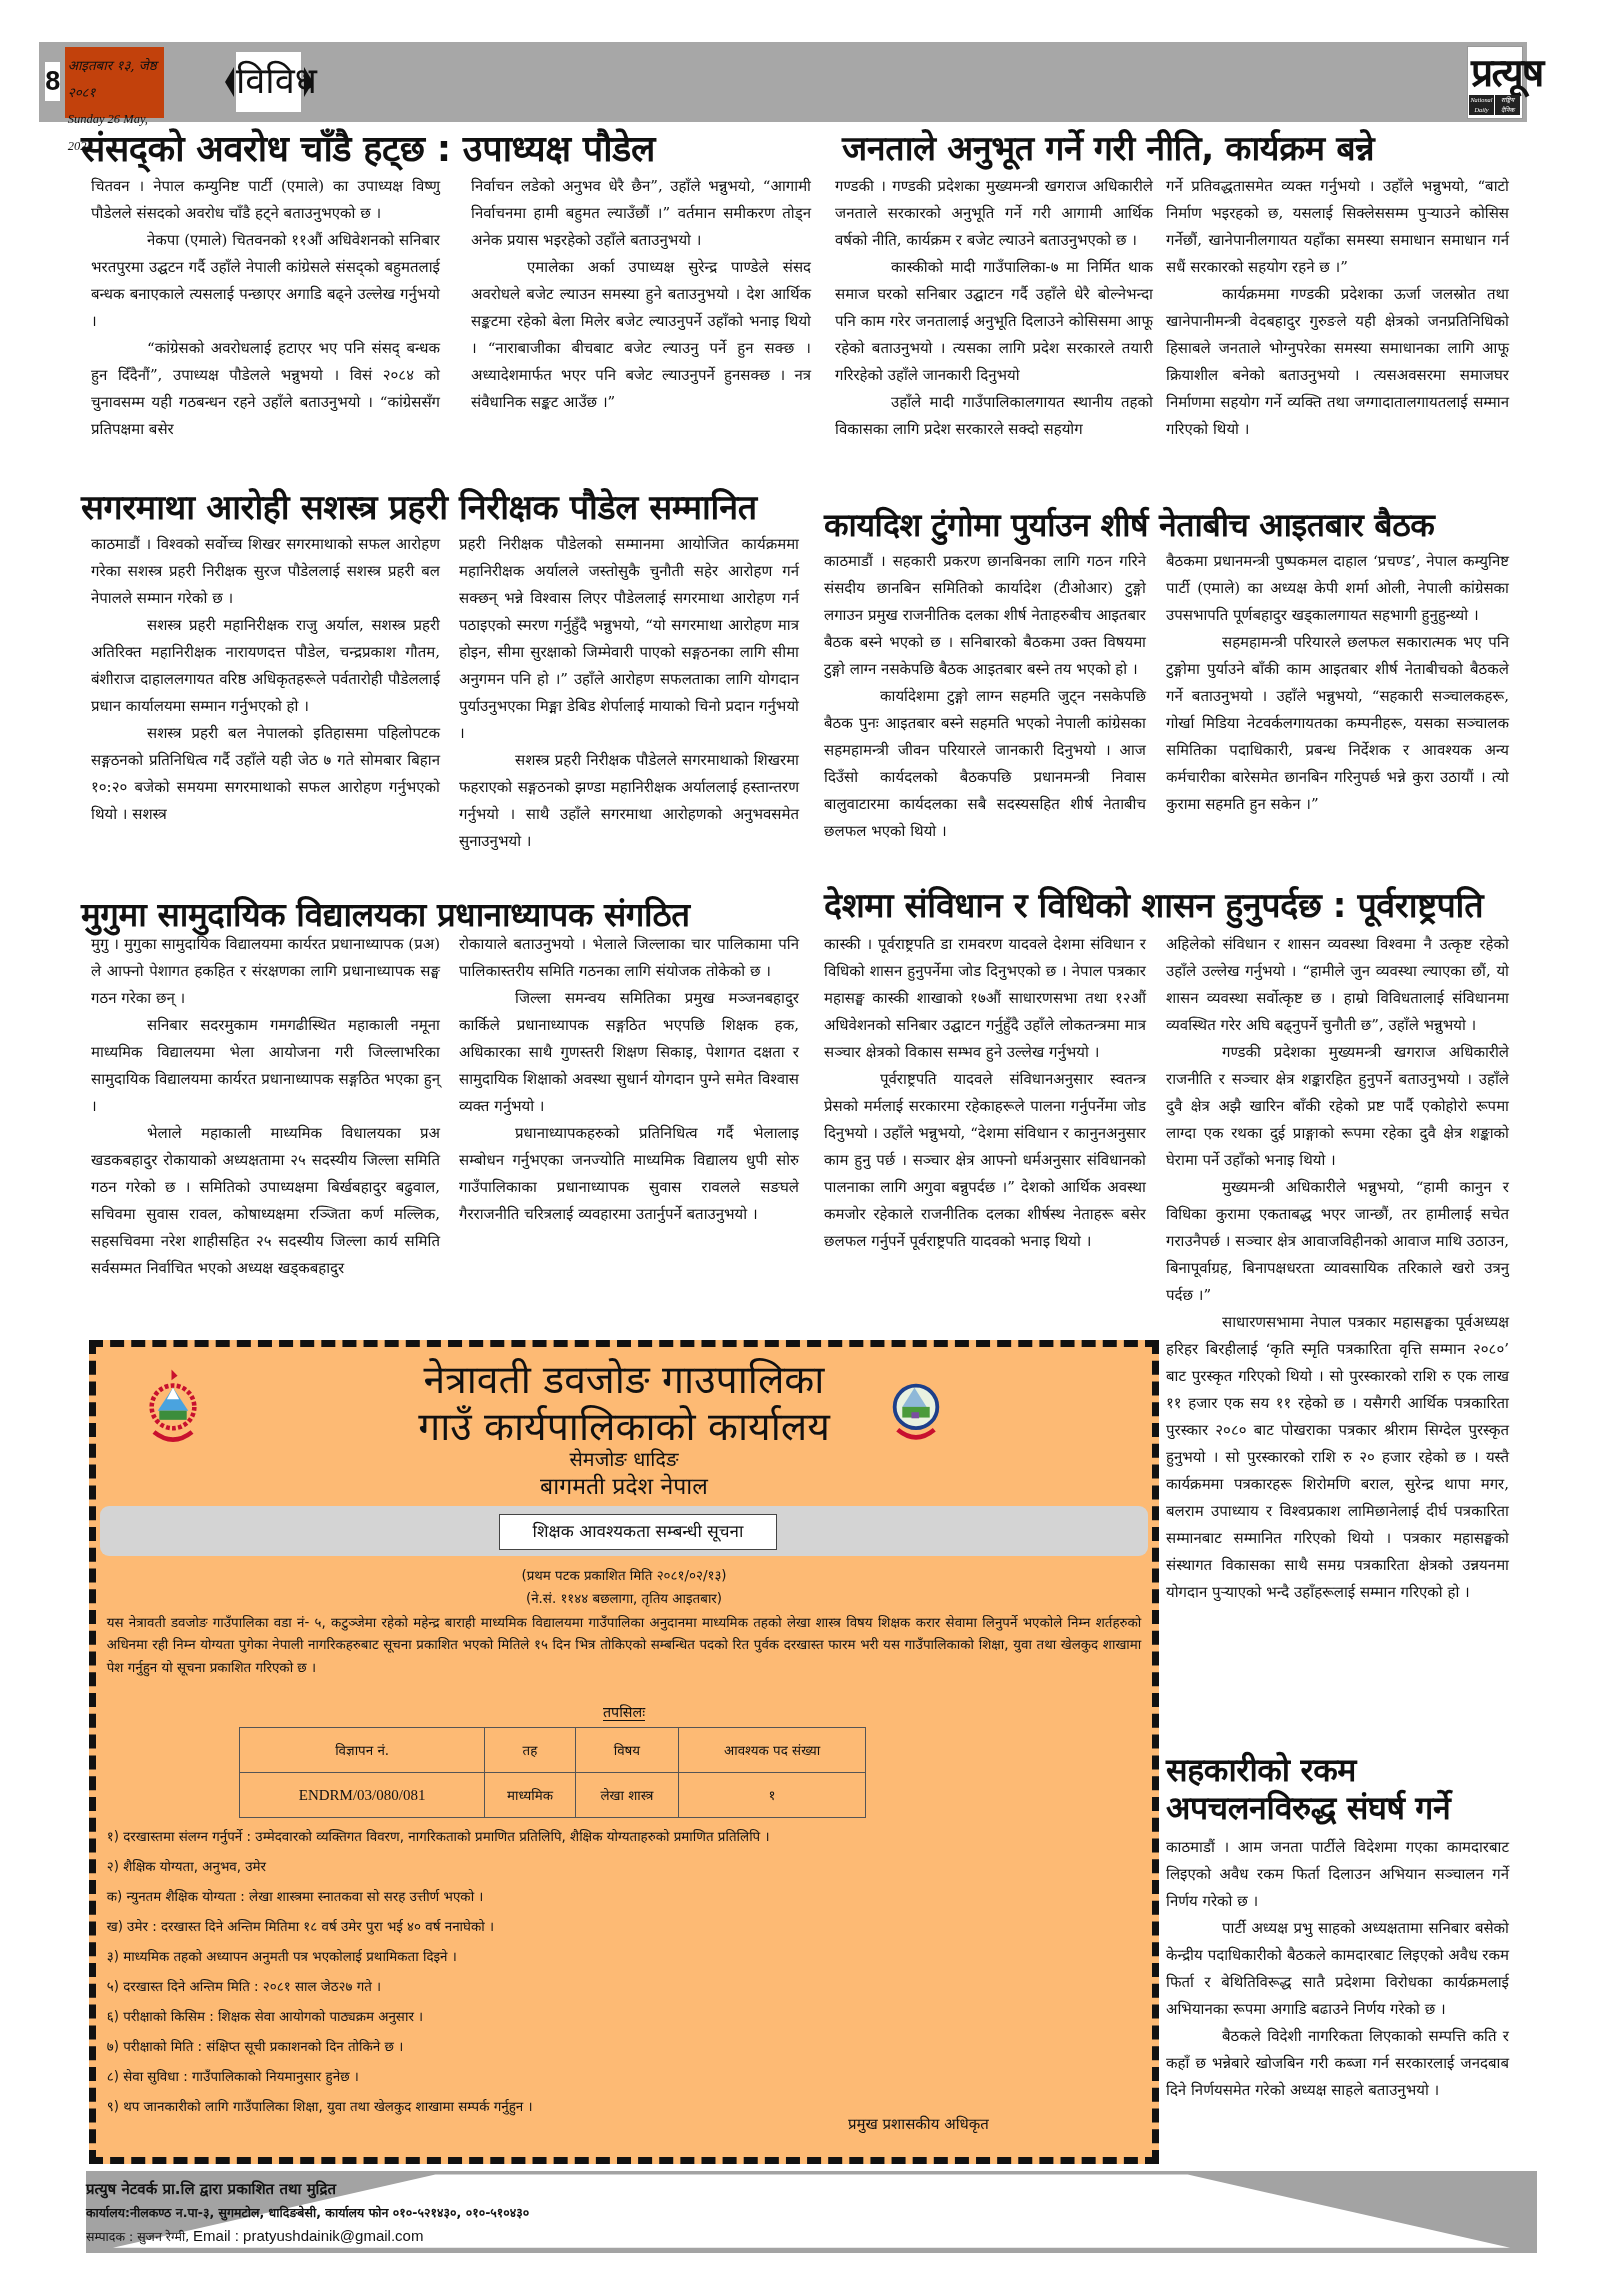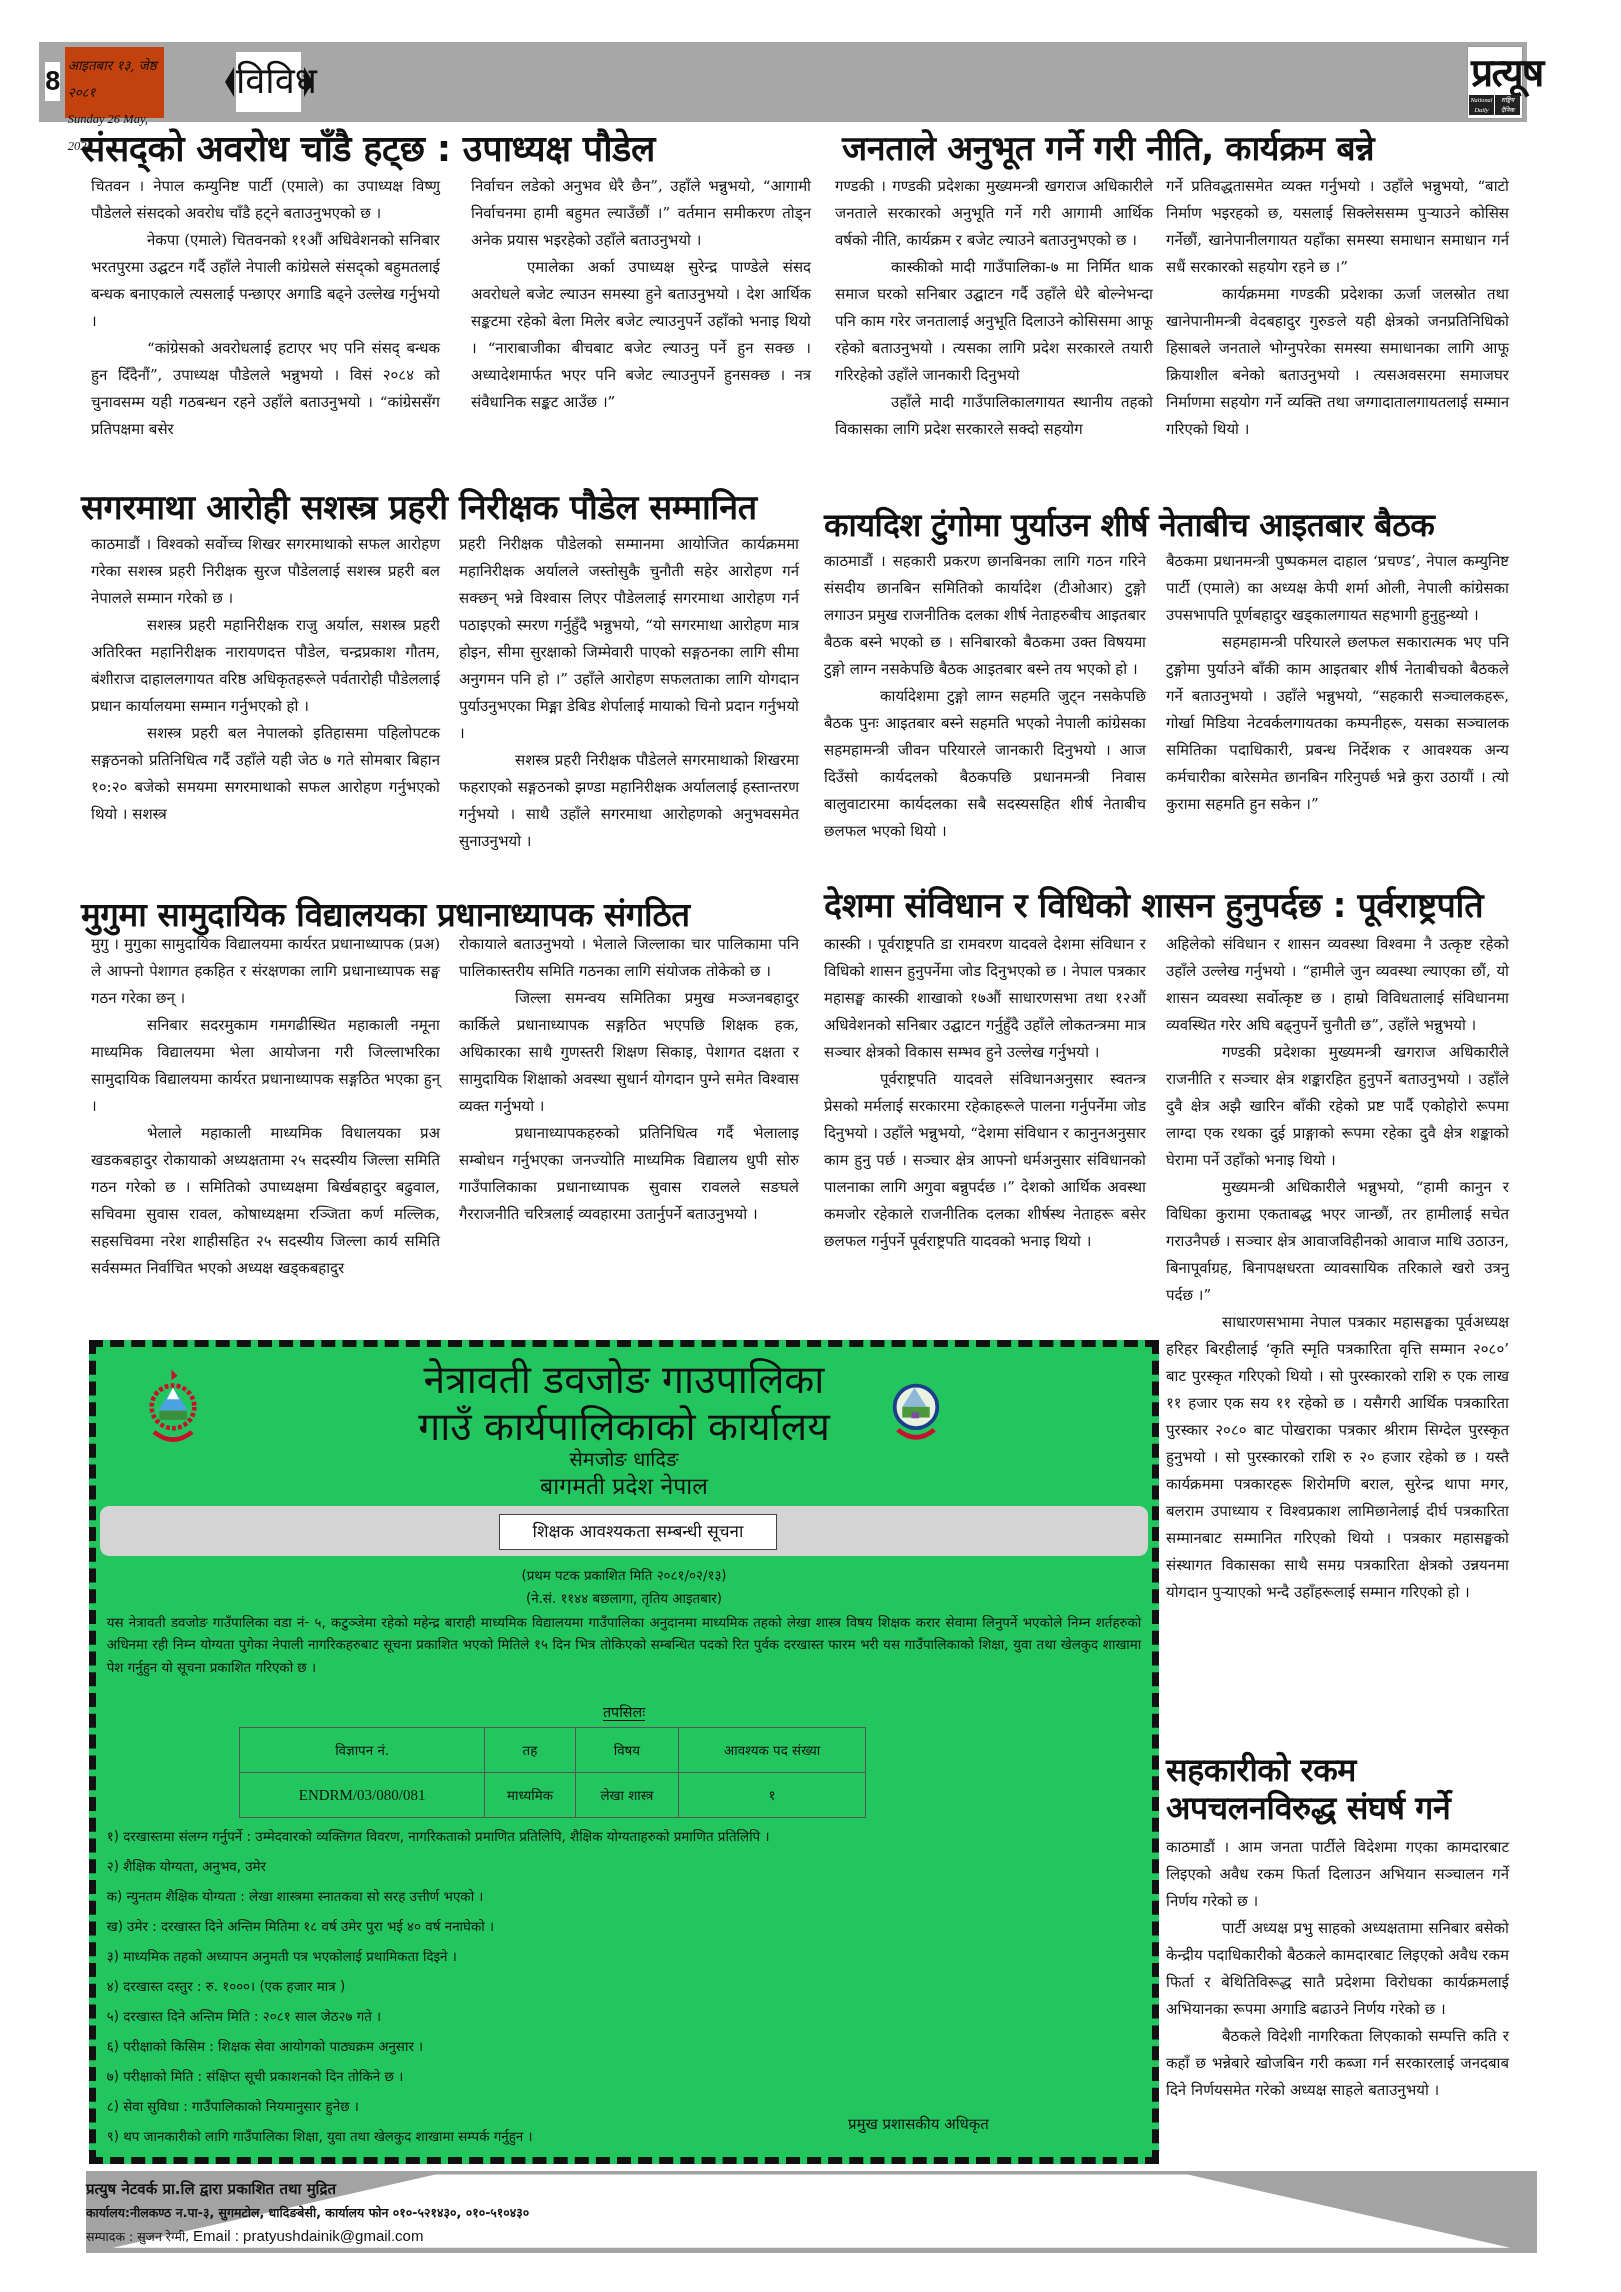--- a/index.html
+++ b/index.html
@@ -24,21 +24,21 @@
   .logo .tag span { flex: 1; background: #222; color: #fff; font: italic 6.3px "Liberation Serif", serif; text-align: center; line-height: 9.9px; }
 
   
   .hl { position: absolute; font: bold 36px "DejaVu Sans", sans-serif; line-height: 47px; white-space: nowrap; letter-spacing: -0.4px; }
   .col { position: absolute; font: 15px "DejaVu Serif", serif; line-height: 27px; text-align: justify; }
   .col p { text-indent: 0; }
   .col p.ind { text-indent: 56px; }
 
   
   .notice { position: absolute; left: 89px; top: 1340px; width: 1070px; height: 824px;
-            border: 7.2px dashed #111; background: #22c55e; }
+            border: 7.2px dashed #111; background: #fdba74; }
   .emblem { position: absolute; width: 54px; height: 116px; }
   .emblem-l { left: 45px; top: 10.7px; }
   .emblem-r { left: 779px; top: 12.5px; }
   .n-title { position: absolute; left: 0; right: 0; text-align: center; font-family: "DejaVu Sans", sans-serif; }
   .n-t1 { top: 9px; font-size: 39px; line-height: 47px; }
   .n-t2 { top: 56px; font-size: 39px; line-height: 47px; }
   .n-t3 { top: 100px; font-size: 19.7px; line-height: 25px; }
   .n-t4 { top: 125px; font-size: 23px; line-height: 29px; }
   .n-band { position: absolute; left: 0; right: 0; top: 159px; height: 50px; background: #d4d4d4; border-radius: 9px; margin: 0 3.6px; }
   .n-subject { position: absolute; left: 403px; top: 167px; width: 278px; height: 36px; border: 1.8px solid #444; background: #fff;
@@ -202,21 +202,20 @@
         <td>१</td>
       </tr>
     </tbody>
   </table>
   <div class="n-list">
     <div>१) दरखास्तमा संलग्न गर्नुपर्ने : उम्मेदवारको व्यक्तिगत विवरण, नागरिकताको प्रमाणित प्रतिलिपि, शैक्षिक योग्यताहरुको प्रमाणित प्रतिलिपि ।</div>
     <div>२) शैक्षिक योग्यता, अनुभव, उमेर</div>
     <div>क) न्युनतम शैक्षिक योग्यता : लेखा शास्त्रमा स्नातकवा सो सरह उत्तीर्ण भएको ।</div>
     <div>ख) उमेर : दरखास्त दिने अन्तिम मितिमा १८ वर्ष उमेर पुरा भई ४० वर्ष ननाघेको ।</div>
     <div>३) माध्यमिक तहको अध्यापन अनुमती पत्र भएकोलाई प्रथामिकता दिइने ।</div>
-    <div>४) दरखास्त दस्तुर : रु. १०००। (एक हजार मात्र )</div>
     <div>५) दरखास्त दिने अन्तिम मिति : २०८१ साल जेठ२७ गते ।</div>
     <div>६) परीक्षाको किसिम : शिक्षक सेवा आयोगको पाठ्यक्रम अनुसार ।</div>
     <div>७) परीक्षाको मिति : संक्षिप्त सूची प्रकाशनको दिन तोकिने छ ।</div>
     <div>८) सेवा सुविधा : गाउँपालिकाको नियमानुसार हुनेछ ।</div>
     <div>९) थप जानकारीको लागि गाउँपालिका शिक्षा, युवा तथा खेलकुद शाखामा सम्पर्क गर्नुहुन ।</div>
   </div>
   <div class="n-sign">प्रमुख प्रशासकीय अधिकृत</div>
 </div>
 
 <div class="footer">

